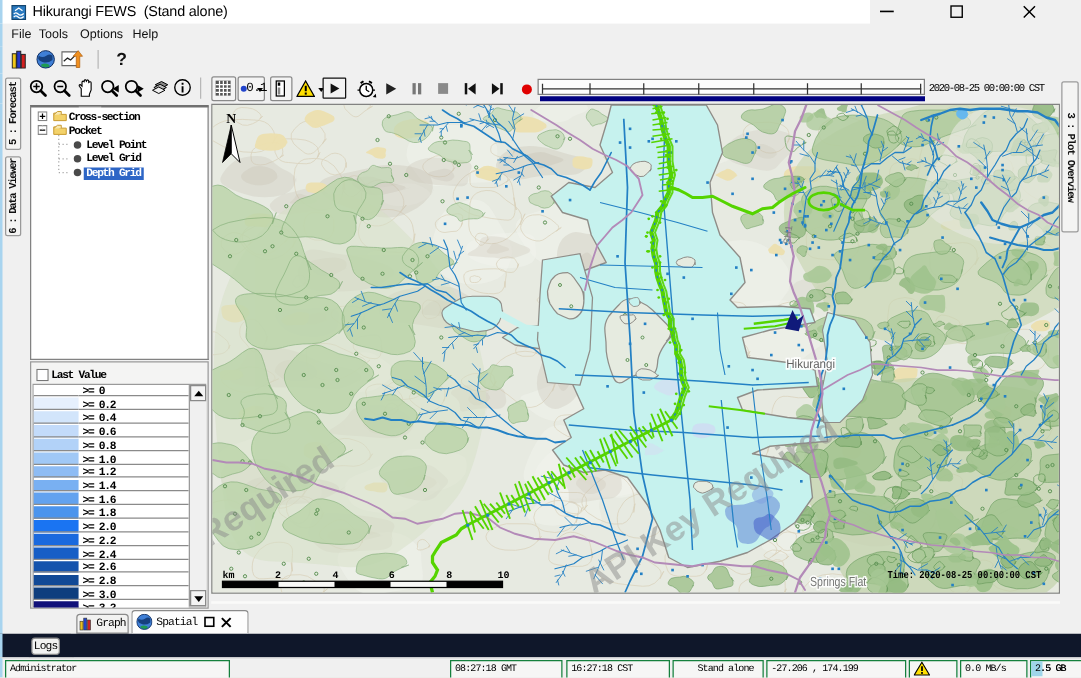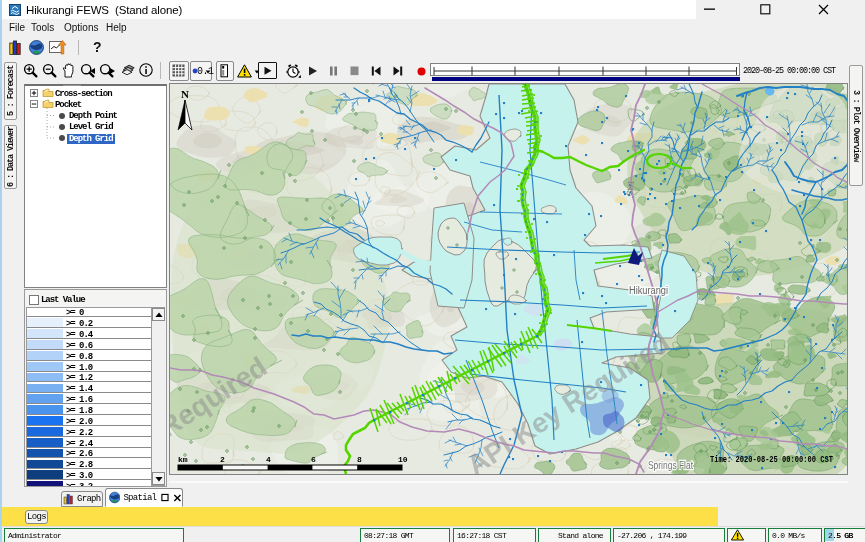--- a/index.html
+++ b/index.html
@@ -205,21 +205,21 @@
         <path d="M1.8,4 H6.2" stroke="#000" stroke-width="1"></path>
       </svg>
       <svg class="abs" style="left:17px;top:12px" width="12" height="11" viewBox="0 0 12 11">
         <path d="M1,3.5 L1,9.5 L11,9.5 L11,4.5 L5.5,4.5 L4.5,3.5 Z" fill="#f3d26a" stroke="#c89b32" stroke-width="0.8"></path>
         <path d="M1,4.8 L4,2.2 L7,2.2 L7,4.5" fill="#f8e8b0" stroke="#c89b32" stroke-width="0.8"></path>
       </svg>
       <div class="trow" style="left:30px;top:13.8px">Pocket</div>
       <svg class="abs" style="left:33px;top:26px" width="8" height="8" viewBox="0 0 8 8">
         <circle cx="4" cy="4" r="3" fill="#4a4a4a"></circle>
       </svg>
-      <div class="trow" style="left:44px;top:25.1px">Depth Point</div>
+      <div class="trow" style="left:44px;top:25.1px">Level Point</div>
       <svg class="abs" style="left:33px;top:37px" width="8" height="8" viewBox="0 0 8 8">
         <circle cx="4" cy="4" r="3" fill="#4a4a4a"></circle>
       </svg>
       <div class="trow" style="left:44px;top:36.400000000000006px">Level Grid</div>
       <svg class="abs" style="left:33px;top:48px" width="8" height="8" viewBox="0 0 8 8">
         <circle cx="4" cy="4" r="3" fill="#4a4a4a"></circle>
       </svg>
       <div class="trow sel" style="left:42px;top:47.7px">Depth Grid</div>
       <svg class="abs" style="left:5px;top:8px" width="44" height="52" viewBox="0 0 44 52">
         <g stroke="#a8a8a8" stroke-width="1" stroke-dasharray="1,2">
@@ -1904,32 +1904,32 @@
     <div class="btab" style="left:21px;top:19px;width:36px;height:20px"><svg width="12" height="12" viewBox="0 0 12 12" style="margin:0 2px 0 2px">
         <circle cx="6" cy="6" r="5.2" fill="none" stroke="#000" stroke-width="0.9"></circle>
         <ellipse cx="6" cy="6" rx="2.4" ry="5.2" fill="none" stroke="#000" stroke-width="0.8"></ellipse>
         <path d="M0.8,6 H11.2 M1.6,3 H10.4 M1.6,9 H10.4" stroke="#000" stroke-width="0.8"></path>
       </svg>Map</div>
     <div class="btab" style="left:59px;top:3px;width:42px;height:16px"><svg width="12" height="12" viewBox="0 0 12 12" style="margin:0 2px 0 1px">
         <rect x="1" y="4" width="2.4" height="7" fill="#e8c020" stroke="#333" stroke-width="0.5"></rect>
         <rect x="4" y="1.5" width="2.4" height="9.5" fill="#2244cc" stroke="#333" stroke-width="0.5"></rect>
         <rect x="7" y="3" width="2.4" height="8" fill="#cc2222" stroke="#333" stroke-width="0.5"></rect>
       </svg>Graph</div>
-    <div class="btab" style="left:103px;top:0px;width:78px;height:19px;background:#fdfdfd;border-bottom:1px solid #fdfdfd"><svg width="13" height="13" viewBox="0 0 15 15" style="margin:0 3px 0 3px">
+    <div class="btab" style="left:103px;top:0px;width:94px;height:19px;background:#fdfdfd;border-bottom:1px solid #fdfdfd"><svg width="13" height="13" viewBox="0 0 15 15" style="margin:0 3px 0 3px">
         <circle cx="7.5" cy="7.5" r="7" fill="#3f7fd6"></circle>
         <path d="M2,4.5 Q5,6.5 8,4.5 Q11,2.5 13,4.5 L13,8 Q9,11 5,9.5 Q2,8.5 1.5,6.5 Z" fill="#16407e"></path>
         <path d="M4,11.5 Q7,10 10,11.5 Q11.5,12.8 9.5,13.8 Q6,14.6 4,12.8 Z" fill="#1e9a52"></path>
         <circle cx="7.5" cy="7.5" r="7" fill="none" stroke="#0d2c60" stroke-width="0.8"></circle>
       </svg>Spatial<svg width="9" height="9" viewBox="0 0 9 9" style="margin-left:5px">
         <rect x="1" y="1" width="7" height="7" fill="none" stroke="#000" stroke-width="1.3"></rect>
       </svg><svg width="10" height="10" viewBox="0 0 10 10" style="margin-left:4px">
         <path d="M1.5,1.5 L8.5,8.5 M8.5,1.5 L1.5,8.5" stroke="#000" stroke-width="1.6"></path>
       </svg></div>
   </div>
-<div class="abs" style="left:0;top:507px;width:718px;height:19px;background:#fde047;border-left:2px solid #a8d4ef">
+<div class="abs" style="left:0;top:507px;width:865px;height:19px;background:#0f172a;border-left:2px solid #a8d4ef">
     <div class="btab" style="left:23px;top:3px;width:23px;height:14px;border-radius:3px;justify-content:center">Logs</div>
   </div>
 <div class="statusbar">
     <div class="scell" style="left:2px;width:180px;padding-left:3px">Administrator</div>
     <div class="scell" style="left:358px;width:90px;padding-left:3px">08:27:18 GMT</div>
     <div class="scell" style="left:451px;width:83px;padding-left:3px">16:27:18 CST</div>
     <div class="scell" style="left:536px;width:73px;padding-left:19px">Stand alone</div>
     <div class="scell" style="left:611px;width:112px;padding-left:3px">-27.206 , 174.199</div>
     <div class="scell" style="left:725px;width:39px;padding-left:3px"></div>
     <div class="scell" style="left:766px;width:54px;padding-left:3px">0.0 MB/s</div>

